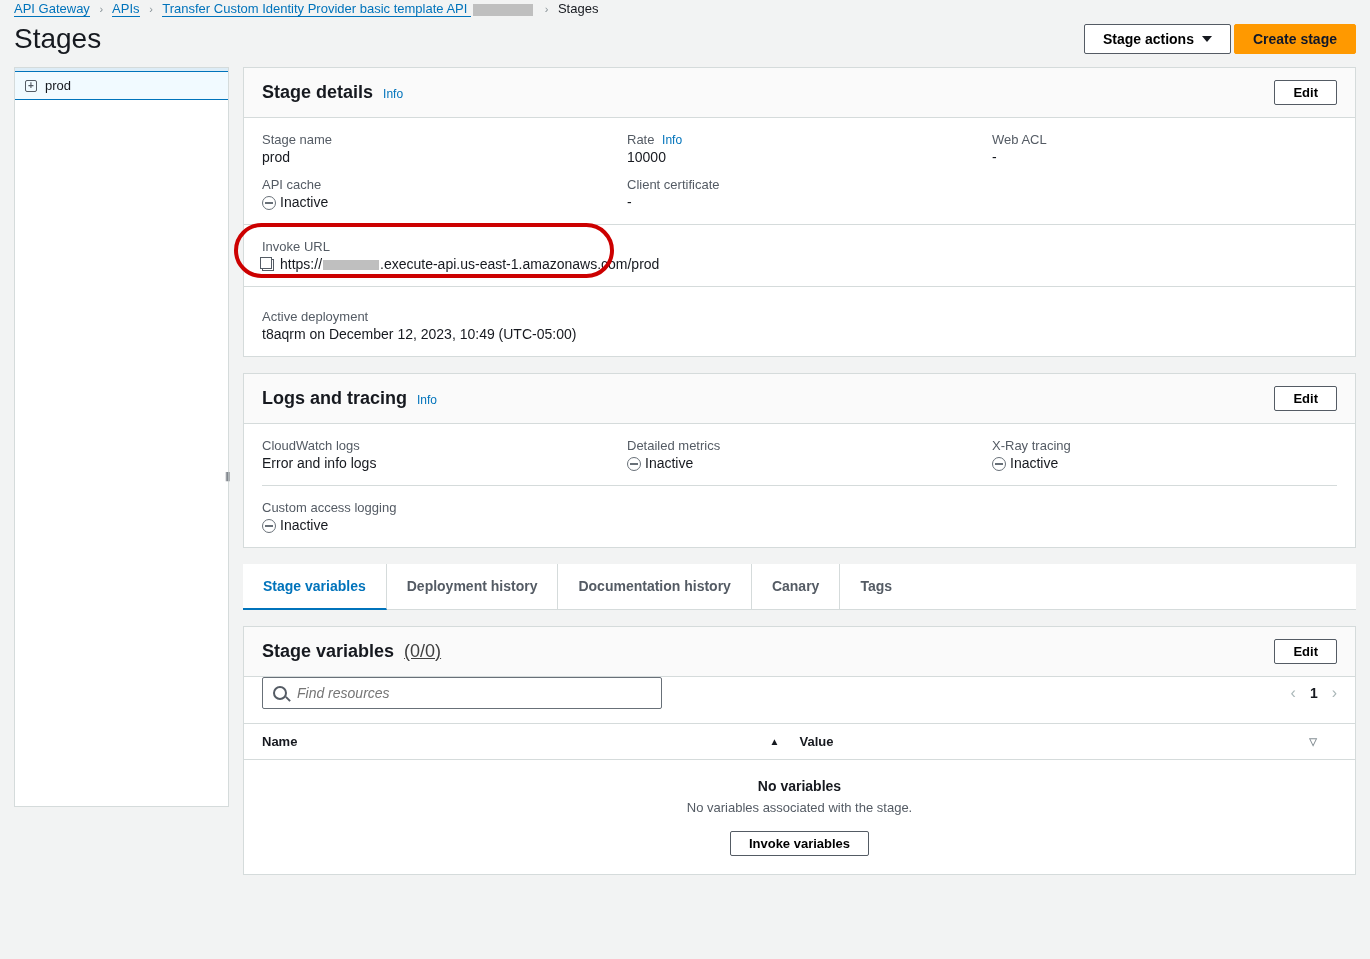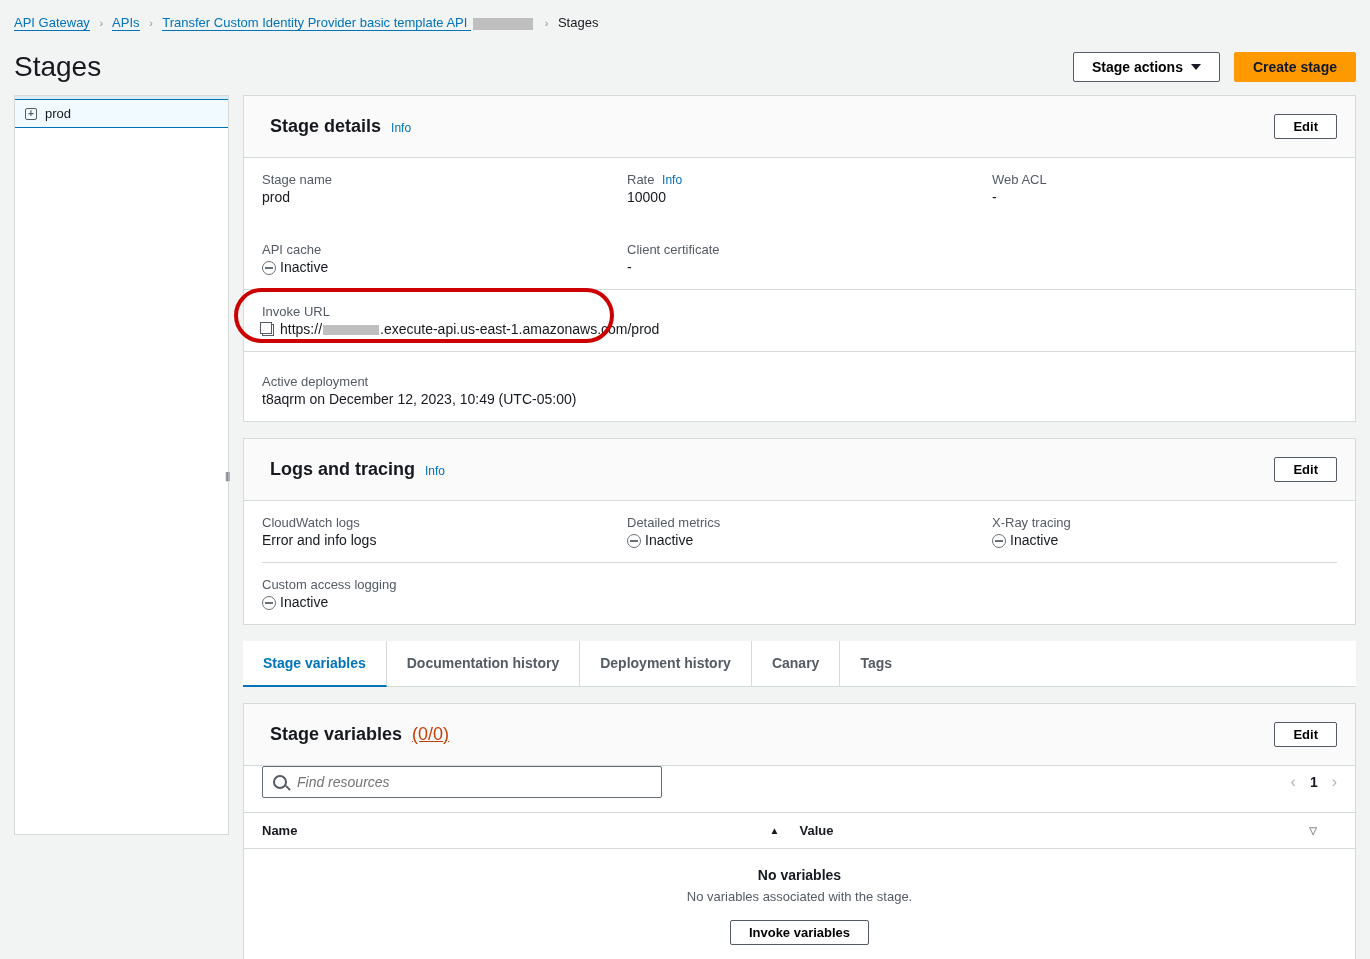--- a/index.html
+++ b/index.html
@@ -14,34 +14,34 @@
   }
   * { box-sizing: border-box; }
   body {
     margin: 0;
     font-family: "Amazon Ember", "Helvetica Neue", Arial, sans-serif;
     font-size: 14px;
     color: var(--text);
     background: var(--bg);
   }
   .breadcrumb {
-    padding: 15px 14px;
+    padding: 1px 14px;
     font-size: 13px;
   }
   .breadcrumb a { color: var(--aws-link); text-decoration: none; border-bottom: 1px solid #0073bb; }
   .breadcrumb .sep { color: #879196; margin: 0 6px; font-size: 11px; }
   .breadcrumb .blur {
     display:inline-block; width:60px; height:12px; background:#bfbfbf; vertical-align:middle; margin:0 2px;
   }
   .page-header {
     display:flex; justify-content:space-between; align-items:center;
     padding: 6px 14px 12px 14px;
   }
   .page-header h1 { font-size: 28px; font-weight: 400; margin:0; }
-  .hdr-actions { display:flex; gap:14px; }
+  .hdr-actions { display:flex; gap:3px; }
   .btn {
     font-size:14px; padding:6px 18px; border-radius:2px; cursor:pointer;
     border:1px solid #545b64; background:#fff; font-weight:700;
   }
   .btn-small { padding:4px 18px; font-size:13px; }
   .btn-dd { display:flex; align-items:center; gap:8px; }
   .btn-orange { background:var(--aws-orange); border:1px solid var(--aws-orange); color:#0f172a; font-weight:700;}
   .caret-down {
     width:0;height:0;border-left:5px solid transparent;border-right:5px solid transparent;border-top:6px solid #16191f;
   }
@@ -66,24 +66,24 @@
     letter-spacing:-2px;
   }
 
   .main { flex:1; display:flex; flex-direction:column; gap:16px; position:relative;}
   .panel { background:#fff; border:1px solid var(--border); }
   .panel-header {
     display:flex; justify-content:space-between; align-items:center;
     padding:12px 18px; border-bottom:1px solid var(--border);
     background:#fafafa;
   }
-  .panel-header h2 { font-size:18px; font-weight:700; margin:8px; display:flex; align-items:baseline; gap:10px;}
+  .panel-header h2 { font-size:18px; font-weight:700; margin:0; display:flex; align-items:baseline; gap:10px;}
   .info-link { font-size:12px; font-weight:400; color:var(--aws-link); cursor:pointer;}
   .panel-body { padding: 14px 18px; }
-  .grid3 { display:grid; grid-template-columns: repeat(3,1fr); gap:27px 20px; }
+  .grid3 { display:grid; grid-template-columns: repeat(3,1fr); gap:2px 20px; }
   .field-label { color:var(--text-muted); font-size:13px; margin-bottom:2px; }
   .field-value { font-size:14px; color:var(--text); }
   .inline-info { color:var(--aws-link); font-size:12px; font-weight:400; margin-left:4px; cursor:pointer;}
 
   .inactive-icon {
     display:inline-block; width:14px; height:14px; border:1.5px solid #687078; border-radius:50%;
     position:relative; vertical-align:-3px; margin-right:4px;
   }
   .inactive-icon::after{
     content:""; position:absolute; left:2px; right:2px; top:5px; height:1.5px; background:#687078;
@@ -120,21 +120,21 @@
     display:grid; grid-template-columns: 1fr 1fr; padding:10px 18px;
     border-top:1px solid var(--border); border-bottom:1px solid var(--border);
     font-weight:700; font-size:13px;
   }
   .th { display:flex; align-items:center; justify-content:space-between; padding-right:20px;}
   .sort-up { font-size:10px;}
   .sort-down { font-size:10px; color:#879196;}
   .empty-state { text-align:center; padding:18px; }
   .empty-state .t1 { font-weight:700; margin-bottom:6px;}
   .empty-state .t2 { font-size:13px; color:var(--text-muted); margin-bottom:16px;}
-  .count-muted { color:#c2410c; font-weight:400;text-decoration:underline;}
+  .count-muted { color:#404040; font-weight:400;text-decoration:underline;}
 </style>
 </head>
 <body>
 
 <div class="breadcrumb">
   <a href="#">API Gateway</a>
   <span class="sep">›</span>
   <a href="#">APIs</a>
   <span class="sep">›</span>
   <a href="#">
@@ -256,22 +256,22 @@
                 <span class="inactive-icon"></span><span>Inactive</span>
               </div>
             </div>
           </div>
         </div>
       </div>
     </div>
 
     <div class="tabs">
       <div class="tab active">Stage variables</div>
+      <div class="tab">Deployment history</div>
       <div class="tab">Documentation history</div>
-      <div class="tab">Deployment history</div>
       <div class="tab">Canary</div>
       <div class="tab">Tags</div>
     </div>
 
     <div class="panel">
       <div class="panel-header">
         <h2>
           <span>Stage variables</span>
           <span class="count-muted">(0/0)</span>
         </h2>

